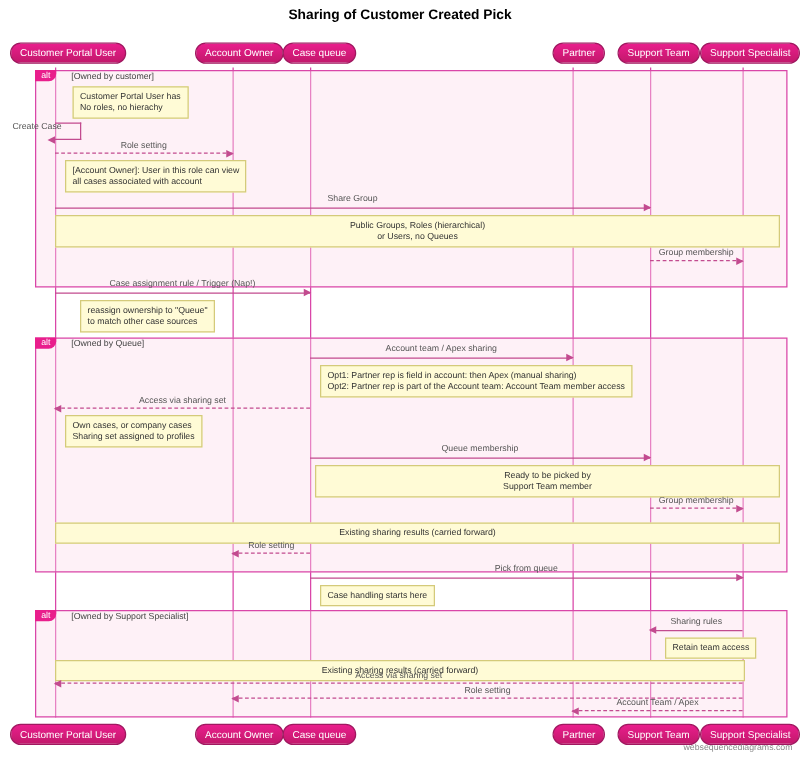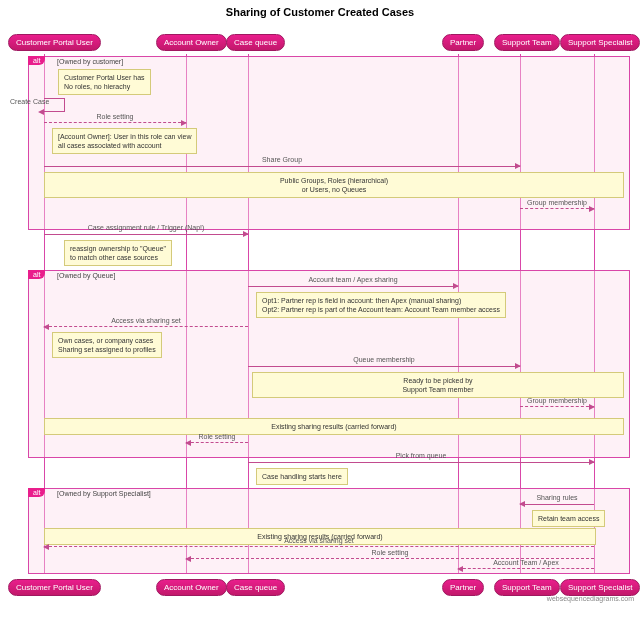--- a/index.html
+++ b/index.html
@@ -16,21 +16,21 @@
 .msg .t{position:absolute;top:-10px;width:100%;text-align:center;font-size:7px;color:#555;white-space:nowrap}
 .msg .ar{position:absolute;right:-1px;top:-3px;width:0;height:0;border-top:3px solid transparent;border-bottom:3px solid transparent;border-left:6px solid #c24b8f}
 .msg .al{position:absolute;left:-1px;top:-3px;width:0;height:0;border-top:3px solid transparent;border-bottom:3px solid transparent;border-right:6px solid #c24b8f}
 .selfloop{position:absolute;width:20px;height:12px;border:1px solid #c24b8f;border-left:none}
 .selfloop .al{position:absolute;left:-6px;bottom:-4px;width:0;height:0;border-top:3px solid transparent;border-bottom:3px solid transparent;border-right:6px solid #c24b8f}
 .attrib{position:absolute;right:6px;bottom:2px;font-size:7px;color:#888}
 </style>
 </head>
 <body>
 
-<div class="title">Sharing of Customer Created Cases</div>
+<div class="title">Sharing of Customer Created Pick</div>
 
 <div class="canvas">
 
   <div class="lifeline" style="left:44px"></div>
   <div class="lifeline" style="left:186px"></div>
   <div class="lifeline" style="left:248px"></div>
   <div class="lifeline" style="left:458px"></div>
   <div class="lifeline" style="left:520px"></div>
   <div class="lifeline" style="left:594px"></div>
 

